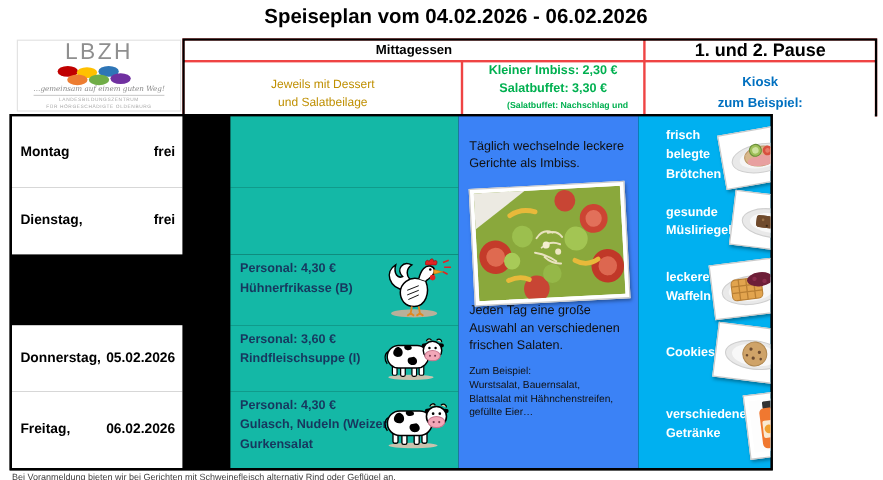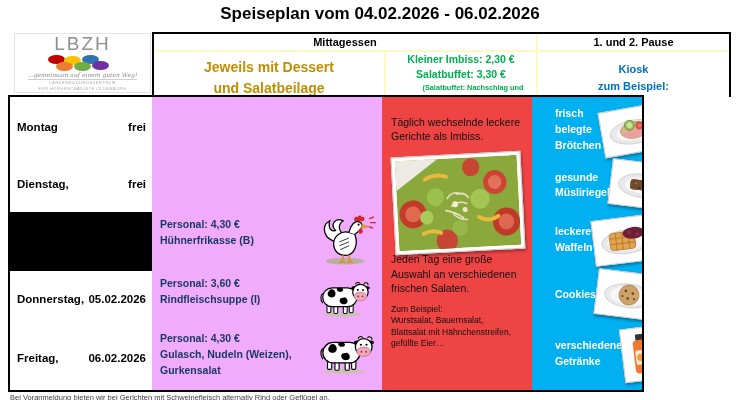--- a/index.html
+++ b/index.html
@@ -26,53 +26,53 @@
   .logo-tagline {
     font-family: "DejaVu Serif", serif; font-style: italic;
     font-size: 6px; color: #8a8a8a; margin-top: 2px;
     border-bottom: 0.5px solid #cfcfcf; padding-bottom: 1px;
   }
   .logo-org { font-size: 4px; letter-spacing: 0.5px; color: #a8a8a8; line-height: 1.5; text-align: center; }
   
   .thead {
     position: absolute; left: 152px; top: 32px; width: 579px; height: 65px;
     display: grid; grid-template-columns: 230px 150px 1fr; grid-template-rows: 16px 1fr;
-    gap: 2px; background: #fef9c3; border: 2px solid #000;
+    gap: 2px; background: #ef4444; border: 2px solid #000;
   }
   .thead > div { background: #fff; display: flex; flex-direction: column; align-items: center; justify-content: center; text-align: center; }
   .h-mittag { grid-column: 1 / 3; grid-row: 1; font-weight: bold; font-size: 11px; }
-  .h-pause  { grid-column: 3; grid-row: 1; font-weight: bold; font-size: 11px; }
-  .h-dessert{ grid-column: 1; grid-row: 2; color: #bf8f00; font-weight: bold; font-size: 14px; line-height: 1.55; }
+  .h-pause  { grid-column: 3; grid-row: 1; font-weight: bold; font-size: 15px; }
+  .h-dessert{ grid-column: 1; grid-row: 2; color: #bf8f00; font-weight: normal; font-size: 10px; line-height: 1.55; }
   .h-prices { grid-column: 2; grid-row: 2; color: #00b050; font-weight: bold; font-size: 10.5px; line-height: 1.45; }
   .h-prices .small-note { font-size: 7.3px; margin-top: 1px; padding-left: 24px; }
   .h-kiosk  { grid-column: 3; grid-row: 2; color: #0070c0; font-weight: bold; font-size: 11px; line-height: 1.55; }
   
   .tbody {
     position: absolute; left: 8px; top: 95px; width: 636px; height: 297px;
     display: grid; grid-template-columns: 142px 230px 150px 1fr;
     grid-template-rows: 59px 56px 59px 55px 1fr;
     gap: 0; background: #000; border: 2px solid #000;
   }
   .r1 { grid-row: 1; } .r2 { grid-row: 2; } .r3 { grid-row: 3; } .r4 { grid-row: 4; } .r5 { grid-row: 5; }
   .daycell {
     grid-column: 1; background: #fff; display: flex; align-items: center;
     justify-content: space-between; padding: 0 6px 0 7px;
     font-weight: bold; font-size: 11.5px;
   }
   .menucell {
-    grid-column: 2; background: #f0abfc; position: relative; overflow: hidden;
-    padding: 5px 8px; font-weight: bold; font-size: 10.5px; color: #17375e; line-height: 1.5;
+    grid-column: 2; background: #14b8a6; position: relative; overflow: hidden;
+    padding: 5px 8px; font-weight: bold; font-size: 10.5px; color: #17375e; line-height: 1.5; margin-left: 40px;
   }
   .clipart { position: absolute; }
   .clipart.rooster { right: 6px; top: 3px; }
   .clipart.cow-1 { right: 12px; top: 10px; }
   .clipart.cow-2 { right: 8px; top: 9px; }
   
   .greencell {
-    grid-column: 3; grid-row: 1 / 6; background: #ef4444; overflow: hidden;
+    grid-column: 3; grid-row: 1 / 6; background: #3b82f6; overflow: hidden;
     padding: 18px 8px 0 9px; font-size: 10.5px; line-height: 1.35; color: #101010;
   }
   .photo-frame {
     background: #fff; border: 1px solid #c9c9c9; padding: 3px;
     box-shadow: 1px 2px 3px rgba(0,0,0,0.35);
   }
   .salad-frame { width: 130px; height: 98px; margin: 11px auto 0; transform: rotate(-3deg); }
   .salad-frame svg { width: 100%; height: 100%; display: block; }
   .g2 { }
   .g3-title { margin-top: 9px; font-size: 8.5px; line-height: 1.35; }

